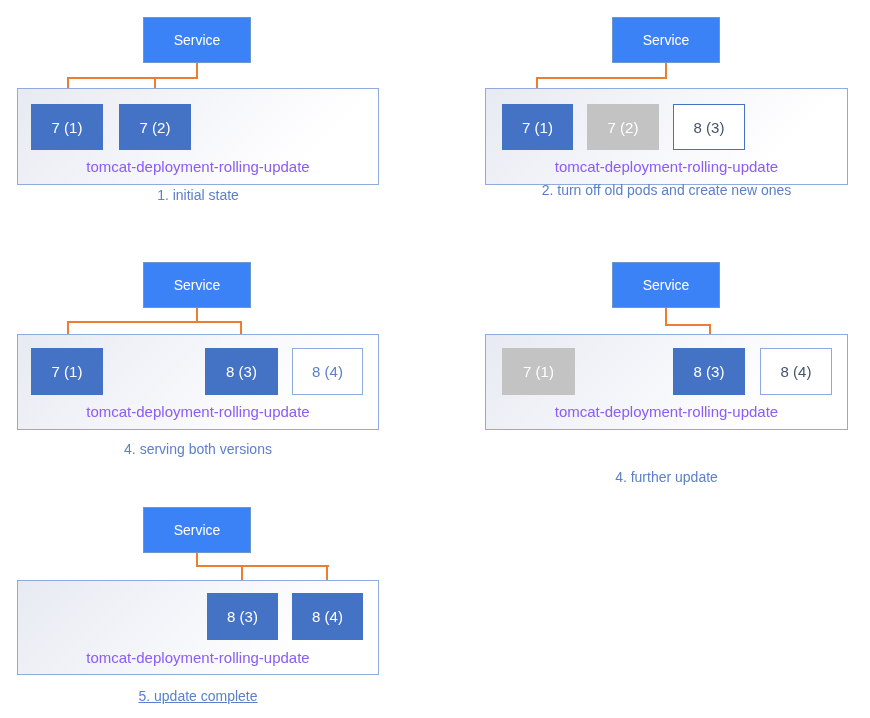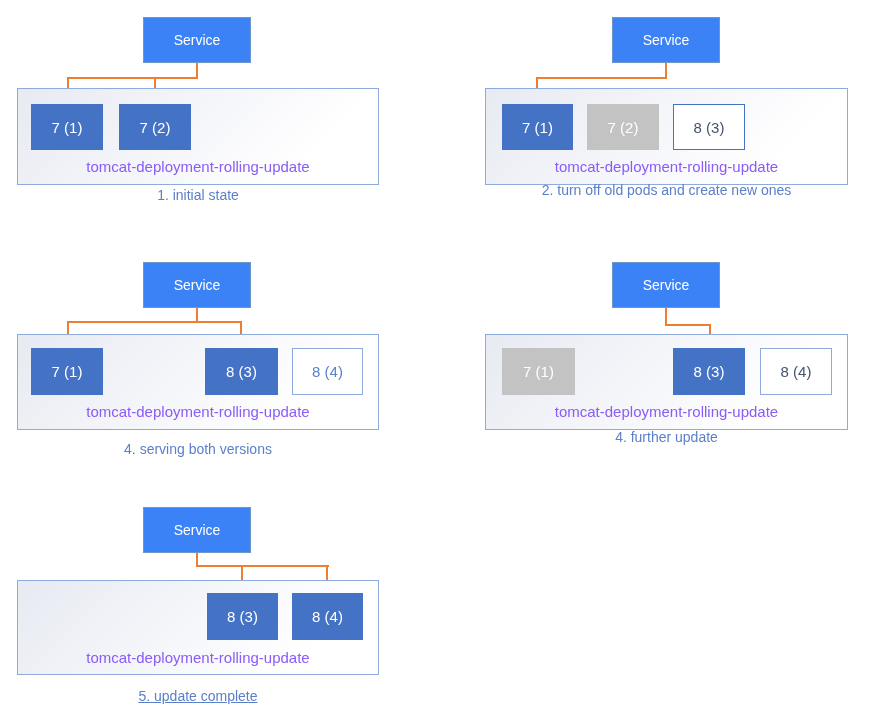--- a/index.html
+++ b/index.html
@@ -110,21 +110,21 @@
     <div class="abs pod stopped" style="left:502px;top:348px;width:73px;height:47px;">
       <span>7 (1)</span>
     </div>
     <div class="abs pod running" style="left:673px;top:348px;width:72px;height:47px;">
       <span>8 (3)</span>
     </div>
     <div class="abs pod new-dark" style="left:760px;top:348px;width:72px;height:47px;">
       <span>8 (4)</span>
     </div>
     <div class="abs deplabel" style="left:485px;top:402px;width:363px;">tomcat-deployment-rolling-update</div>
-    <div class="abs caption" style="left:485px;top:428px;width:363px;">4. further update</div>
+    <div class="abs caption" style="left:485px;top:468px;width:363px;">4. further update</div>
   </div>
 
   <div>
     <div class="abs service" style="left:143px;top:507px;width:108px;height:46px;">
       <span>Service</span>
     </div>
     <div class="abs vline" style="left:196px;top:553px;height:14px;"></div>
     <div class="abs hline" style="left:196px;top:565px;width:133px;"></div>
     <div class="abs vline" style="left:241px;top:565px;height:19px;"></div>
     <div class="abs ahead" style="left:236px;top:584px;"></div>

